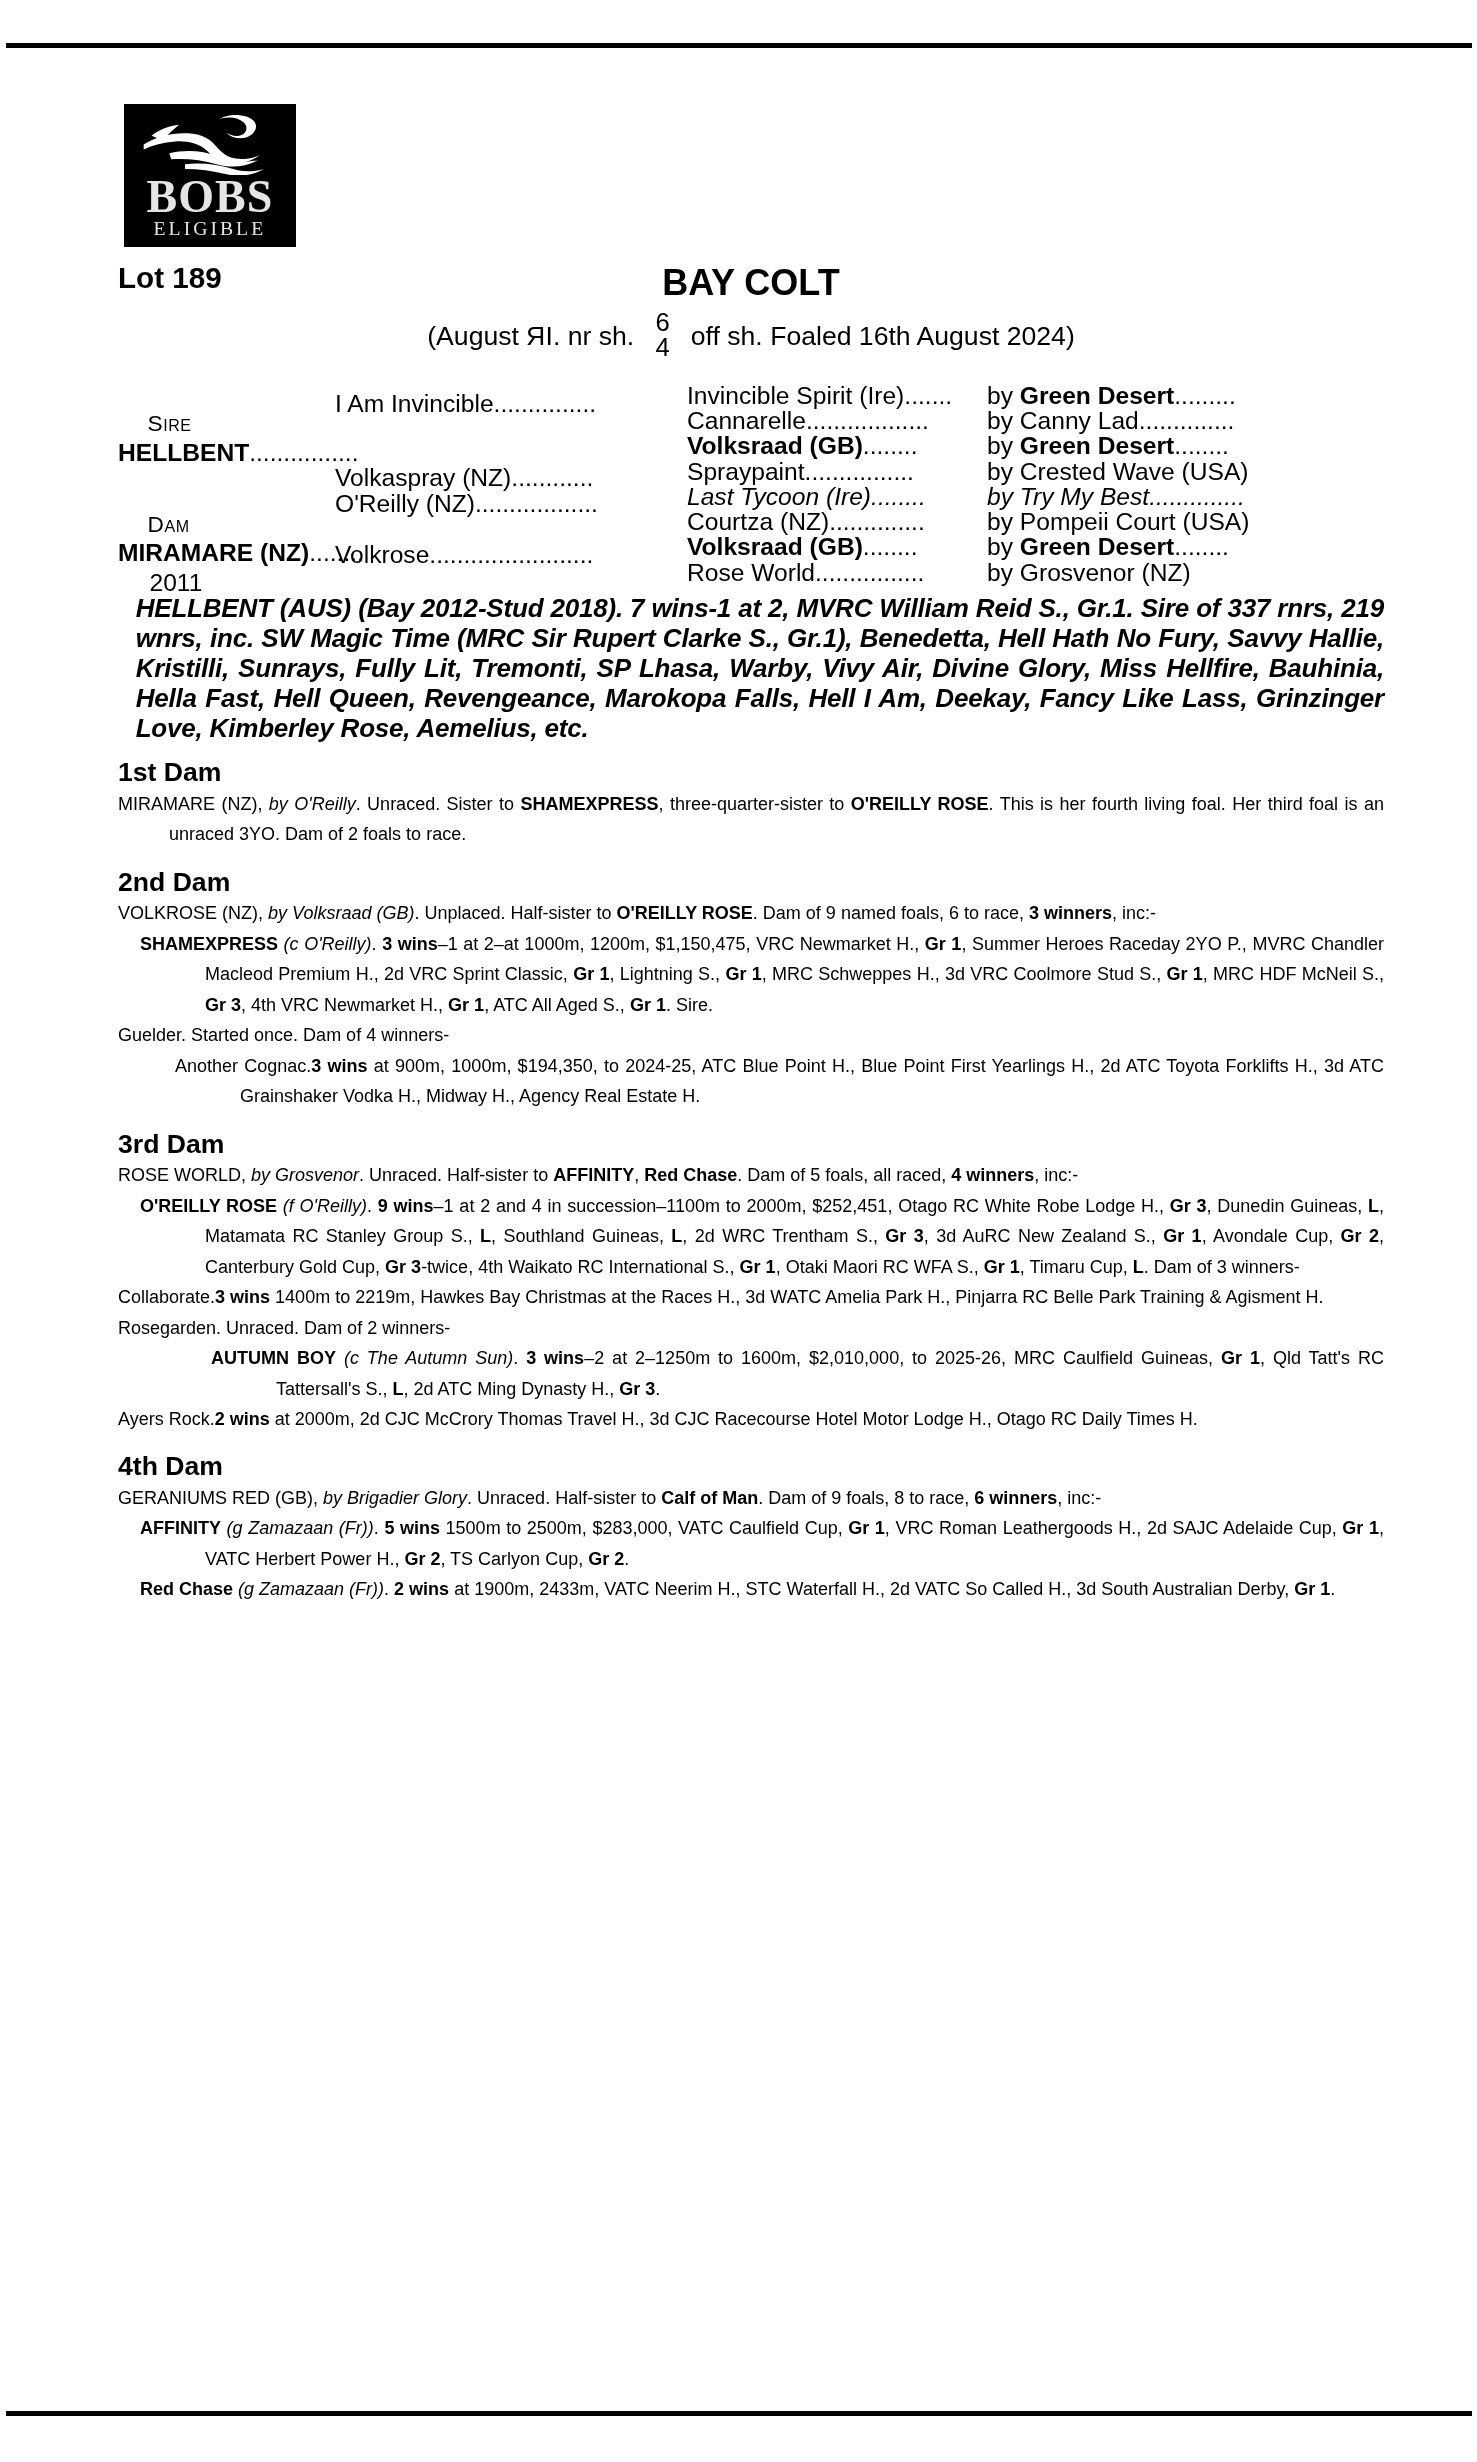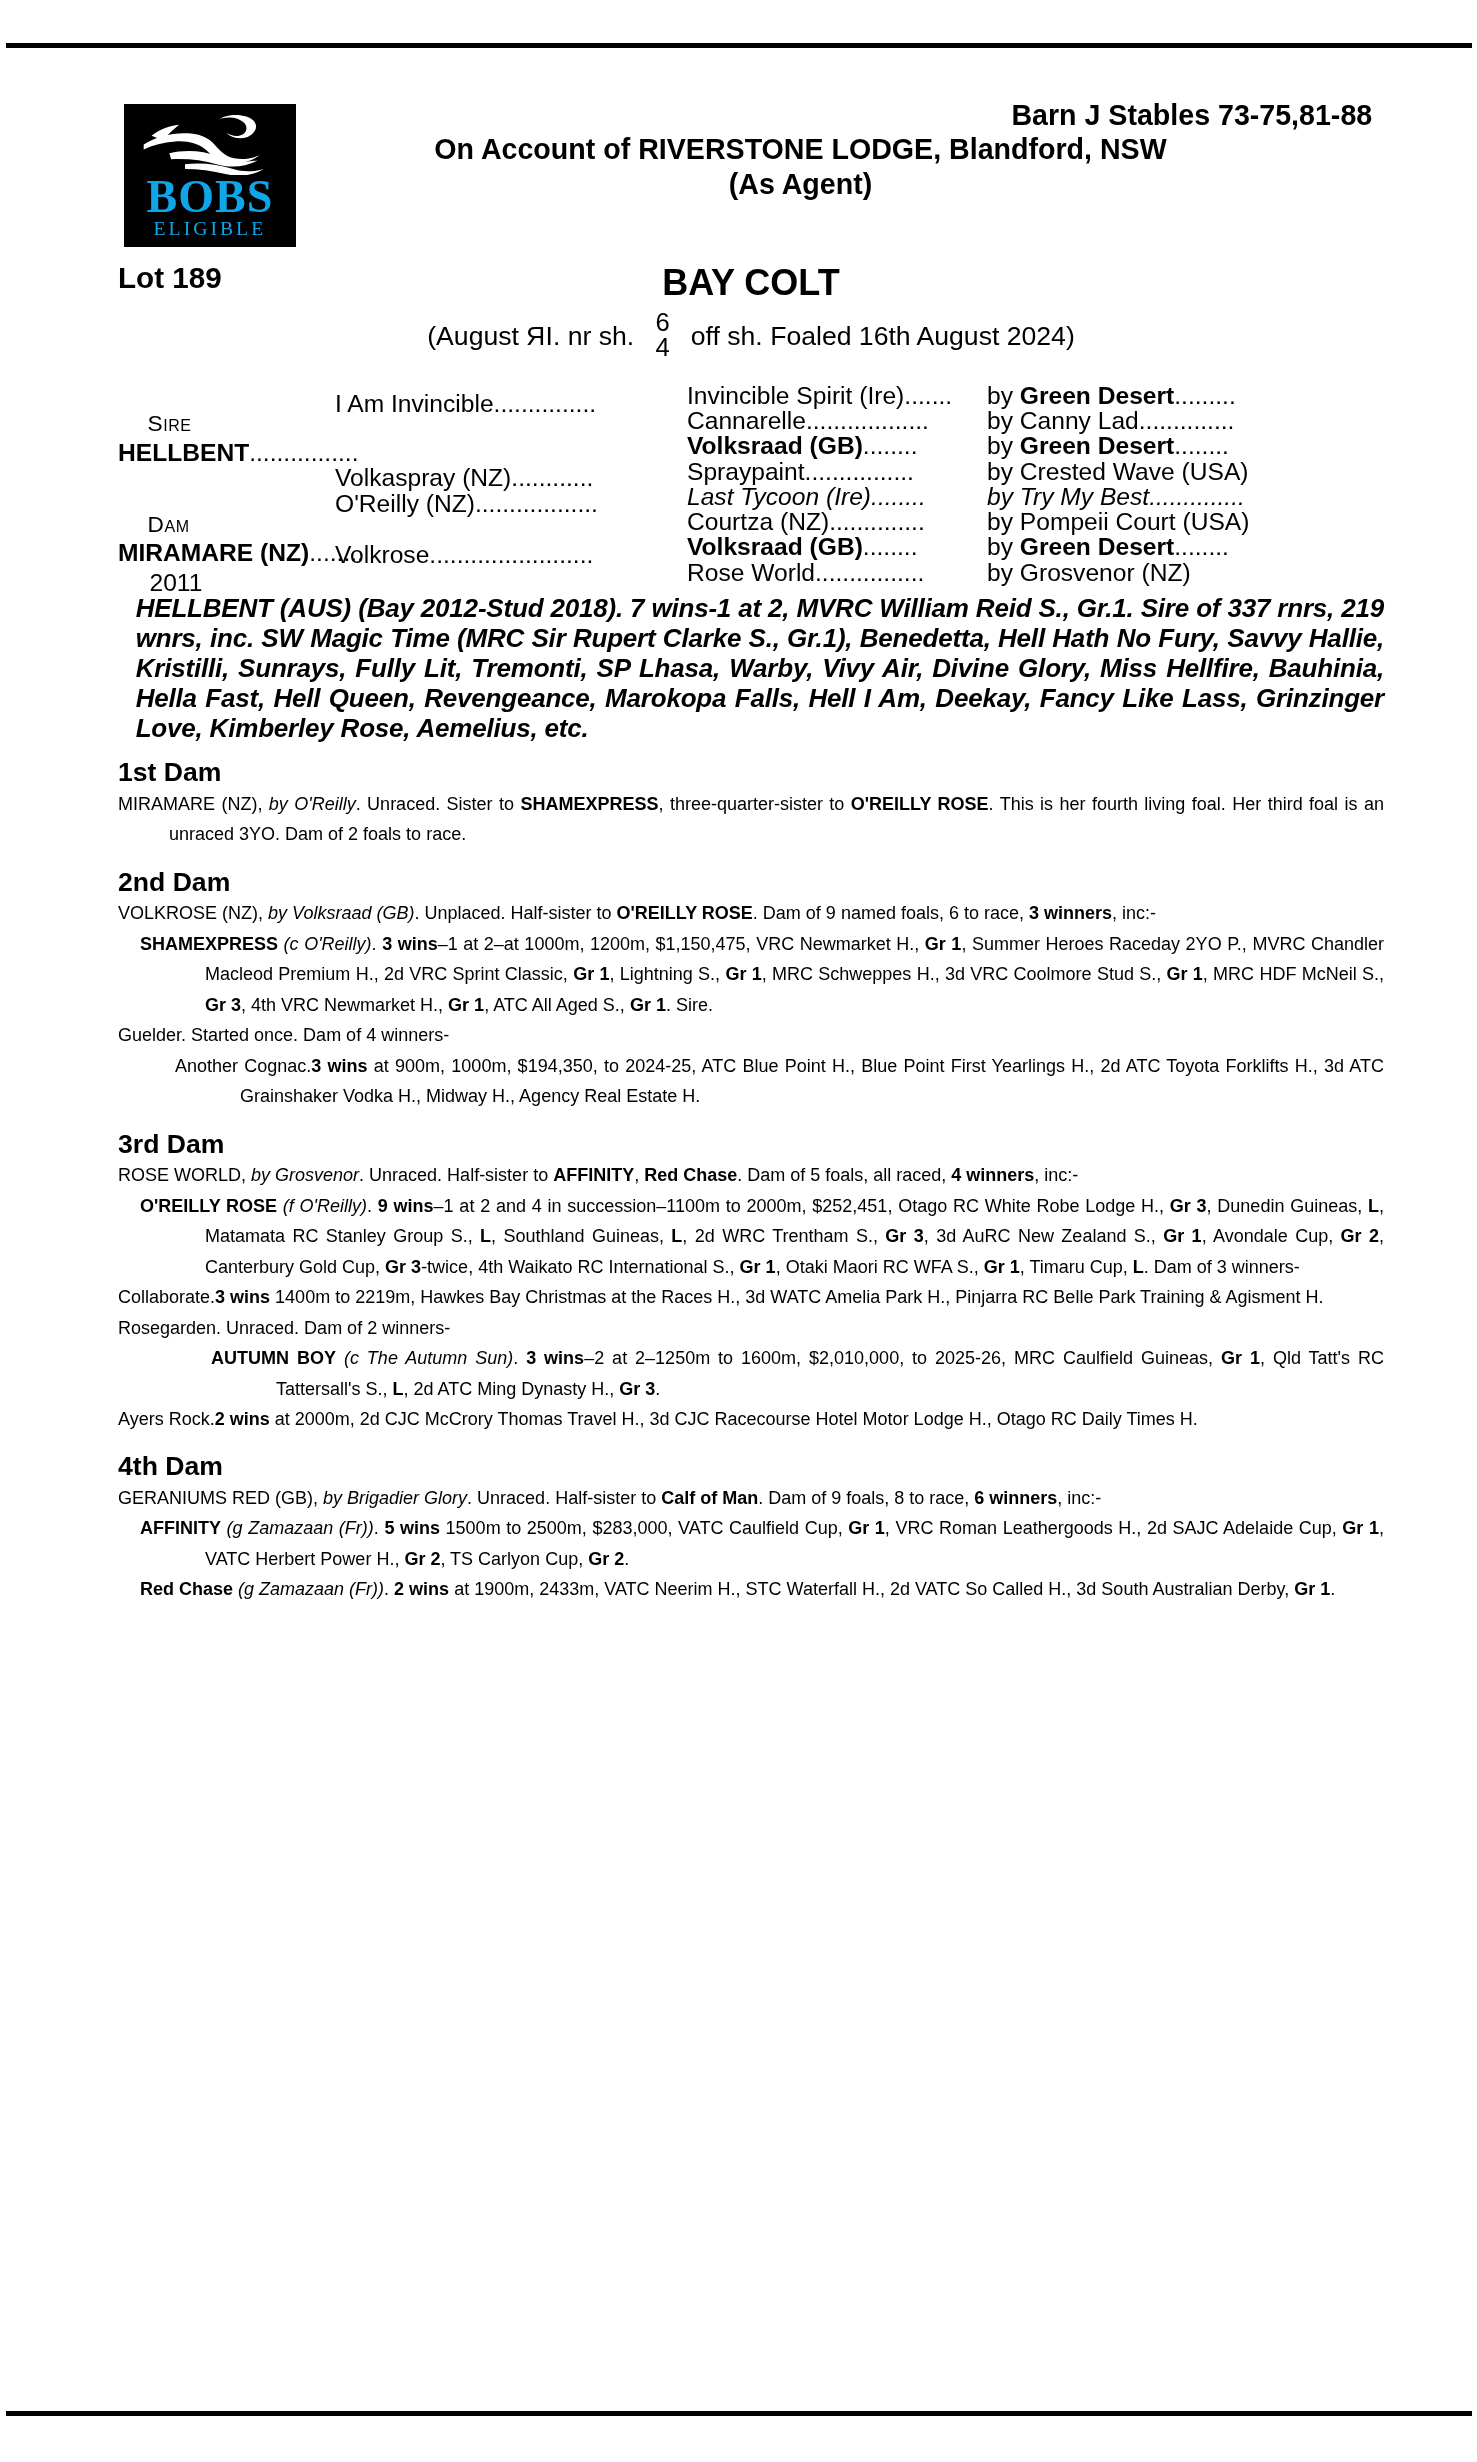--- a/index.html
+++ b/index.html
@@ -48,21 +48,21 @@
     position: relative;
     height: 172px;
   }
   .logo {
     position: absolute;
     left: 5.9px;
     top: 14.8px;
     width: 172px;
     height: 143px;
     background: #000;
-    color: #0ea5e9;
+    color: #e5e5e5;
     text-align: center;
     overflow: hidden;
   }
   .logo-horse {
     margin-top: 9.9px;
     height: 61px;
     display: block;
   }
   .logo-bobs {
     font-family: "Liberation Serif", serif;
@@ -261,25 +261,20 @@
         <svg class="logo-horse" viewBox="0 0 170 62">
           <path fill="#ffffff" d="M96 6 C104 2 116 3 122 9 C127 14 124 21 117 22 C112 23 108 21 104 19 C109 24 117 26 124 24 C133 21 137 13 132 7 C127 1 112 -1 101 3 Z"></path>
           <path fill="#ffffff" d="M20 31 C34 22 52 18 70 20 C78 21 85 24 90 29 C96 35 100 41 108 44 C117 47 128 46 138 42 C128 49 114 52 102 49 C94 47 89 42 84 37 C76 30 64 27 52 28 C40 29 29 32 20 36 Z"></path>
           <path fill="#ffffff" d="M46 40 C62 36 80 37 95 43 C108 48 122 50 136 47 C124 54 108 55 94 51 C80 47 64 45 48 46 Z"></path>
           <path fill="#ffffff" d="M62 51 C78 49 96 51 111 56 C121 59 132 59 142 56 C131 63 116 64 103 61 C90 58 76 56 62 56 Z"></path>
           <path fill="#ffffff" d="M28 22 C36 16 46 12 56 11 C50 16 44 21 40 27 Z"></path>
         </svg>
         <div class="logo-bobs">BOBS</div>
         <div class="logo-elig">ELIGIBLE</div>
       </div>
-      <div class="hdr-lines">
-        <div class="hdr-barn">Barn J Stables 73-75,81-88</div>
-        <div class="hdr-account">On Account of RIVERSTONE LODGE, Blandford, NSW</div>
-        <div class="hdr-agent">(As Agent)</div>
-      </div>
     </div>
 
     <div class="lot-row">
       <div class="lot-no">Lot 189</div>
       <div class="colt-title">BAY COLT</div>
     </div>
 
     <div class="branded">
       <span>(August</span>
       <span class="brandmark">R</span><span>I.</span>

